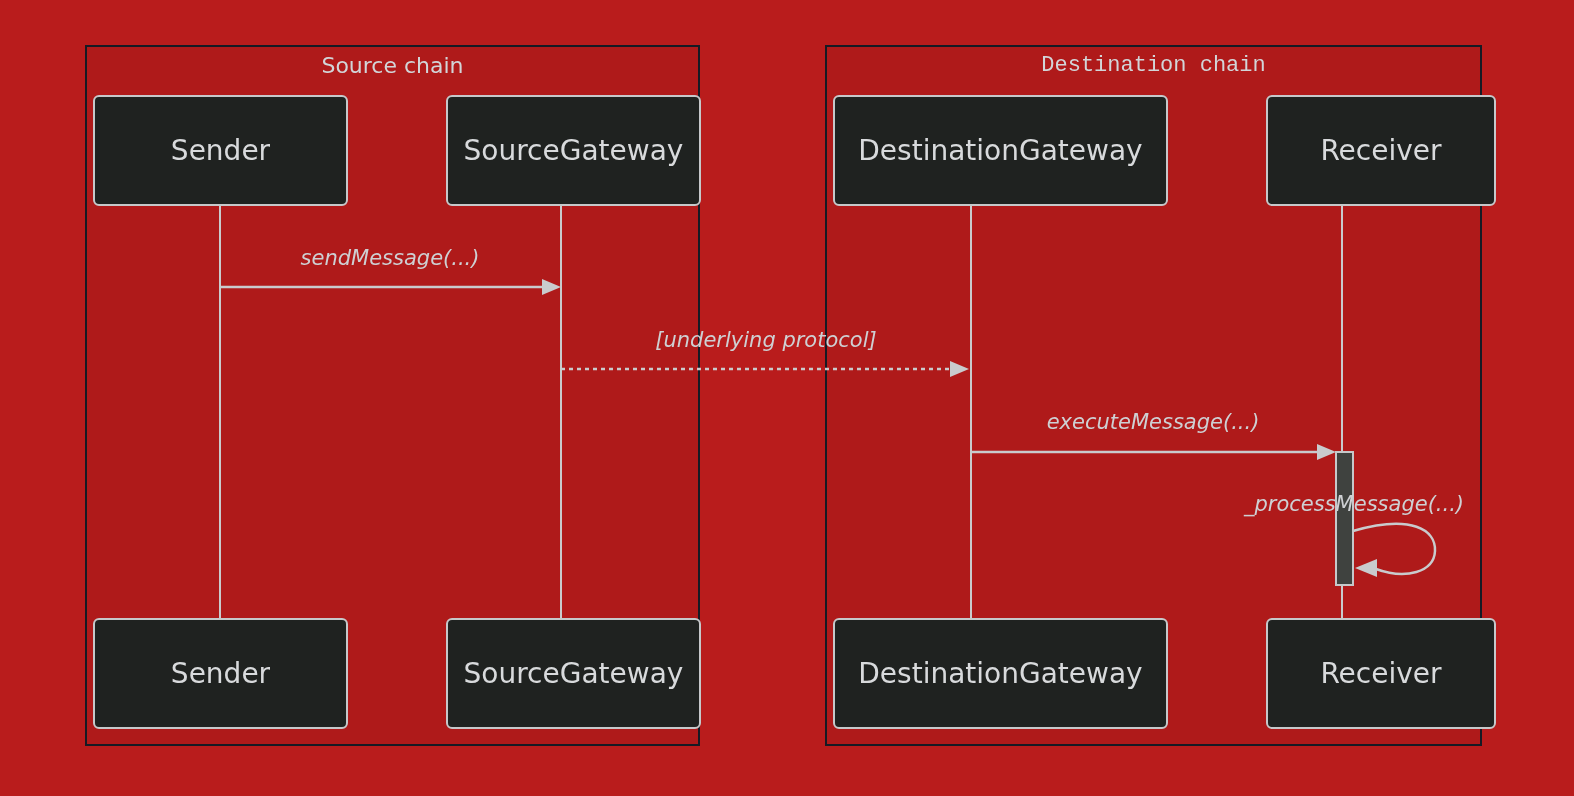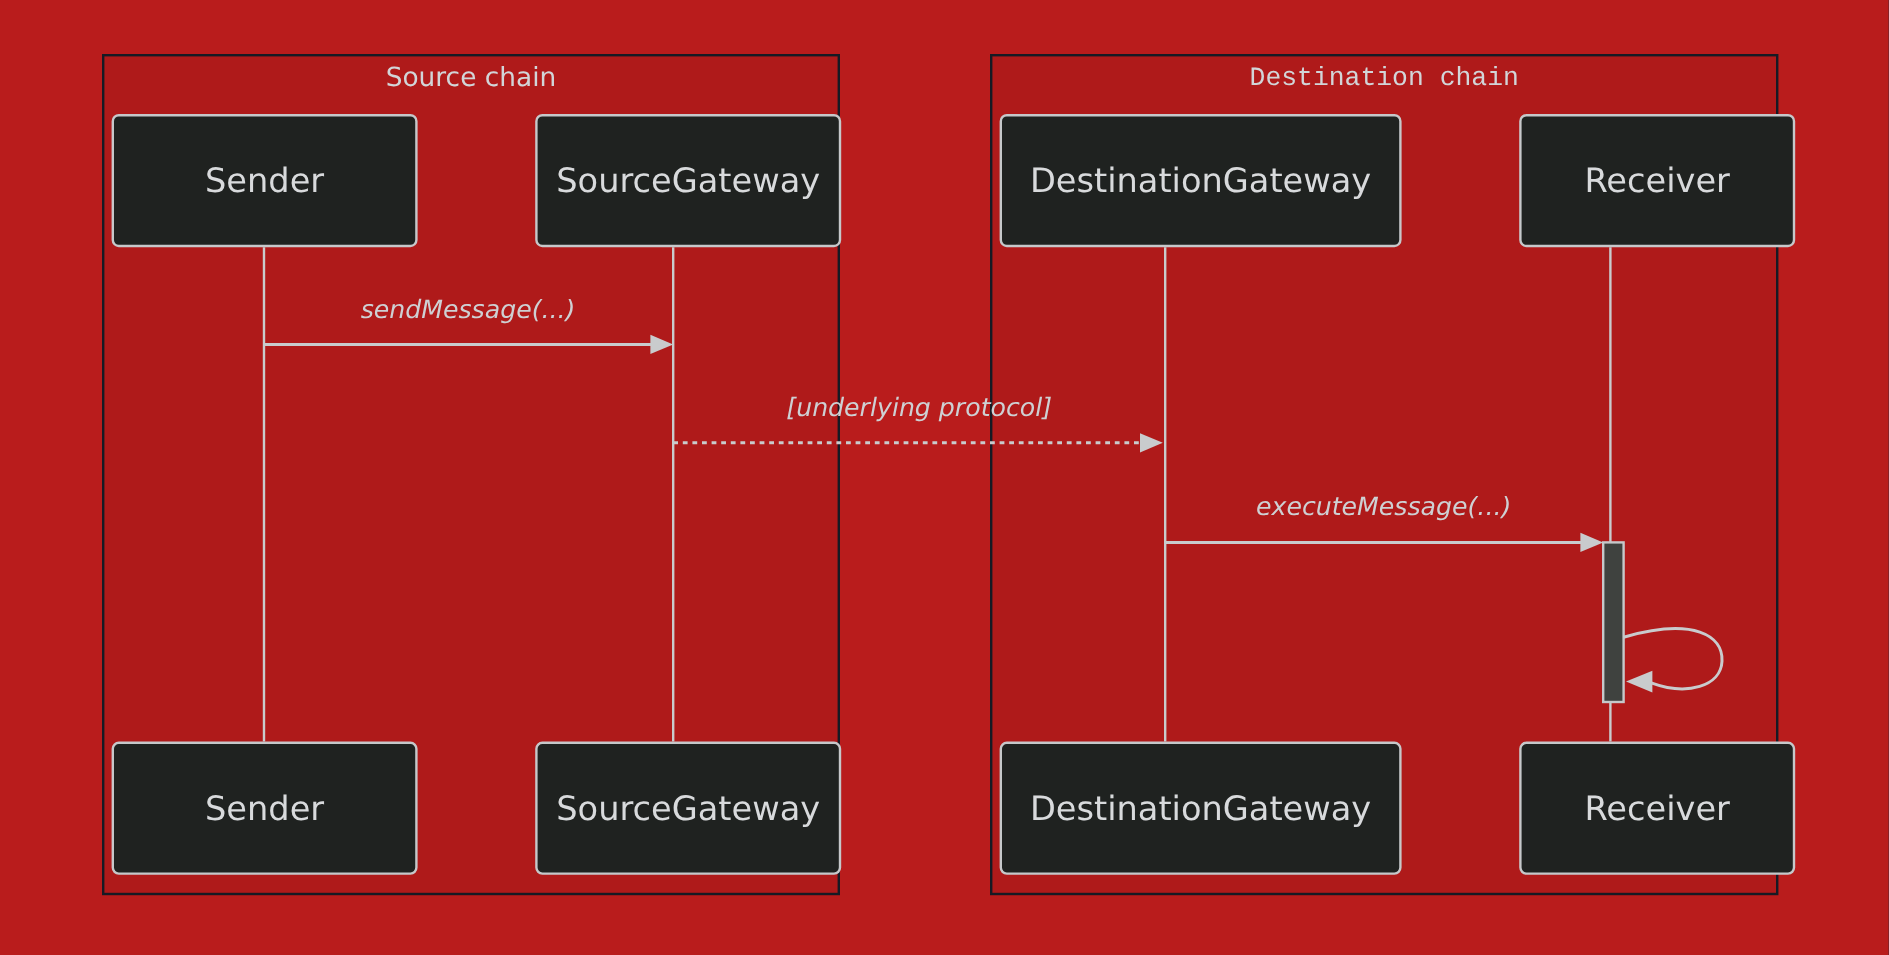--- a/index.html
+++ b/index.html
@@ -130,14 +130,15 @@
   <div class="actor-box actor-bottom actor-col-destgw">
     <span>DestinationGateway</span>
   </div>
   <div class="actor-box actor-bottom actor-col-receiver">
     <span>Receiver</span>
   </div>
 
   <div class="message-label" id="message-label-0">sendMessage(...)</div>
   <div class="message-label" id="message-label-2">executeMessage(...)</div>
   <div class="message-label" id="message-label-1">[underlying protocol]</div>
+  <div class="message-label" id="message-label-3">_processMessage(...)</div>
 
 </div>
 
 </body></html>

